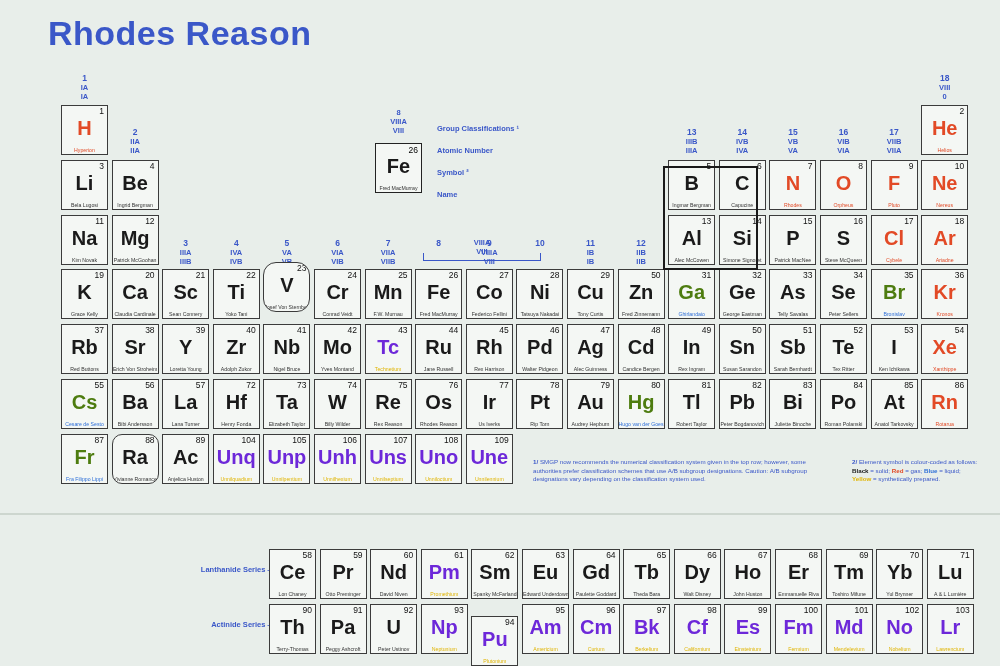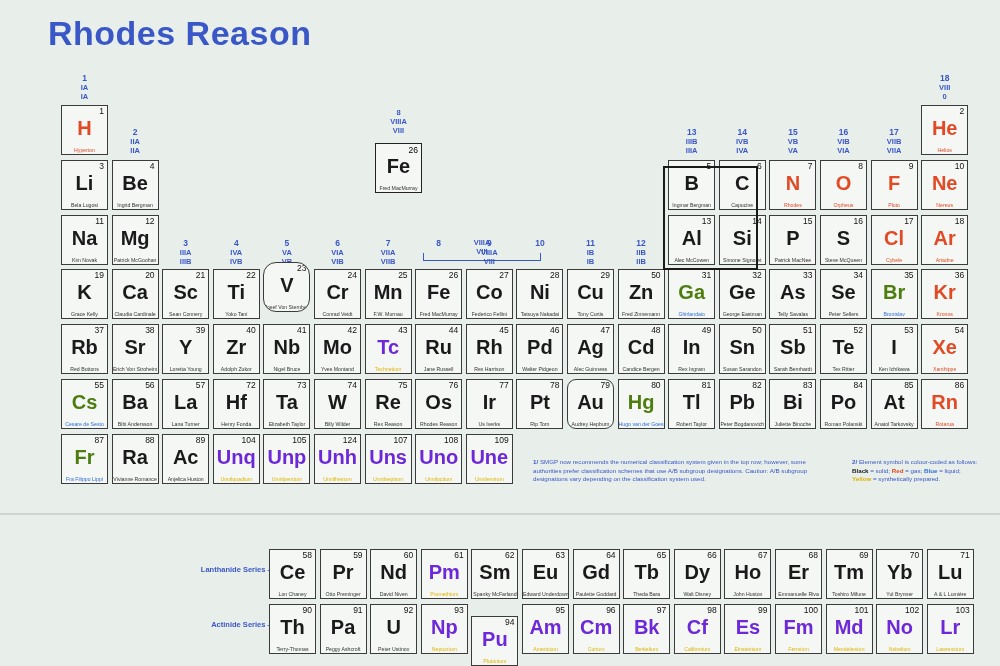--- a/index.html
+++ b/index.html
@@ -242,20 +242,26 @@
   <div class="keyhdr8">
     <div class="r1">8</div>
       <div>VIIIA</div>
       <div>VIII</div>
   </div>
   <div class="keybox">
     <div class="num">26</div>
     <div class="sym">Fe</div>
     <div class="nm">Fred MacMurray</div>
   </div>
+  <div class="keylabels">
+    <div>Group Classifications ¹</div>
+    <div>Atomic Number</div>
+    <div>Symbol ²</div>
+    <div>Name</div>
+  </div>
 
   <div class="grid-area" id="grid">
       <div class="cell" style="left: 61px; top: 105px;">
         <div class="num">1</div>
         <div class="sym gas">H</div>
         <div class="nm gas">Hyperion</div>
       </div>
       <div class="cell" style="left: 921.2px; top: 105px;">
         <div class="num">2</div>
         <div class="sym gas">He</div>
@@ -564,21 +570,21 @@
       <div class="cell" style="left: 465.8px; top: 379px;">
         <div class="num">77</div>
         <div class="sym solid">Ir</div>
         <div class="nm">Us Iverks</div>
       </div>
       <div class="cell" style="left: 516.4px; top: 379px;">
         <div class="num">78</div>
         <div class="sym solid">Pt</div>
         <div class="nm">Rip Torn</div>
       </div>
-      <div class="cell" style="left: 567px; top: 379px; border-radius: 9px;">
+      <div class="cell" style="left: 567px; top: 379px;">
         <div class="num">79</div>
         <div class="sym solid">Au</div>
         <div class="nm">Audrey Hepburn</div>
       </div>
       <div class="cell" style="left: 617.6px; top: 379px;">
         <div class="num">80</div>
         <div class="sym liquid">Hg</div>
         <div class="nm liquid">Hugo van der Goes</div>
       </div>
       <div class="cell" style="left: 668.2px; top: 379px;">
@@ -609,42 +615,42 @@
       <div class="cell" style="left: 921.2px; top: 379px;">
         <div class="num">86</div>
         <div class="sym gas">Rn</div>
         <div class="nm gas">Rotarua</div>
       </div>
       <div class="cell" style="left: 61px; top: 433.8px;">
         <div class="num">87</div>
         <div class="sym liquid">Fr</div>
         <div class="nm liquid">Fra Filippo Lippi</div>
       </div>
-      <div class="cell" style="left: 111.6px; top: 433.8px;">
+      <div class="cell" style="left: 111.6px; top: 433.8px; border-radius: 10px;">
         <div class="num">88</div>
         <div class="sym solid">Ra</div>
         <div class="nm">Vivianne Romance</div>
       </div>
       <div class="cell" style="left: 162.2px; top: 433.8px;">
         <div class="num">89</div>
         <div class="sym solid">Ac</div>
         <div class="nm">Anjelica Huston</div>
       </div>
       <div class="cell" style="left: 212.8px; top: 433.8px;">
         <div class="num">104</div>
         <div class="sym synth">Unq</div>
         <div class="nm synth">Unnilquadium</div>
       </div>
       <div class="cell" style="left: 263.4px; top: 433.8px;">
         <div class="num">105</div>
         <div class="sym synth">Unp</div>
         <div class="nm synth">Unnilpentium</div>
       </div>
       <div class="cell" style="left: 314px; top: 433.8px;">
-        <div class="num">124</div>
+        <div class="num">106</div>
         <div class="sym synth">Unh</div>
         <div class="nm synth">Unnilhexium</div>
       </div>
       <div class="cell" style="left: 364.6px; top: 433.8px;">
         <div class="num">107</div>
         <div class="sym synth">Uns</div>
         <div class="nm synth">Unnilseptium</div>
       </div>
       <div class="cell" style="left: 415.2px; top: 433.8px;">
         <div class="num">108</div>

